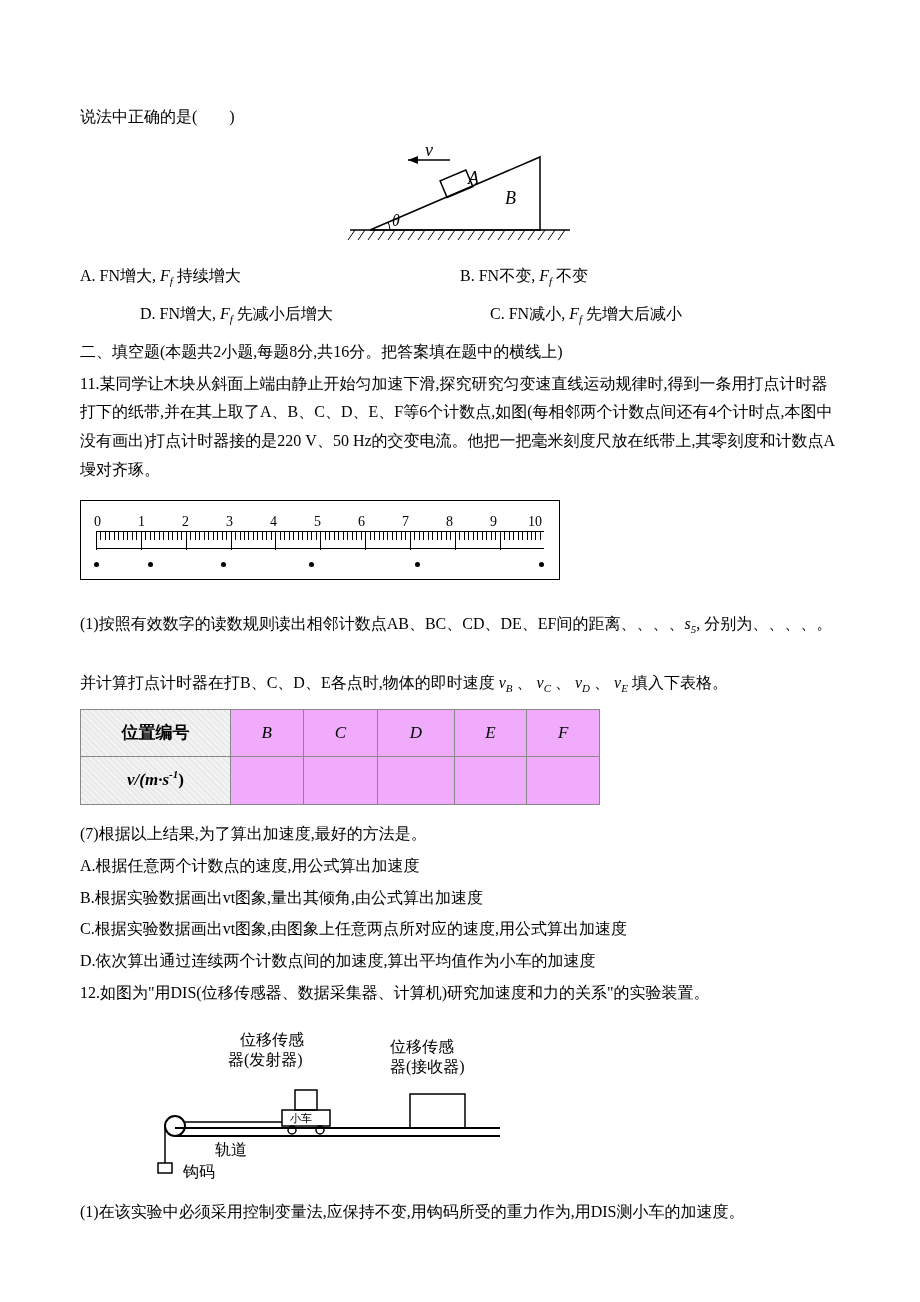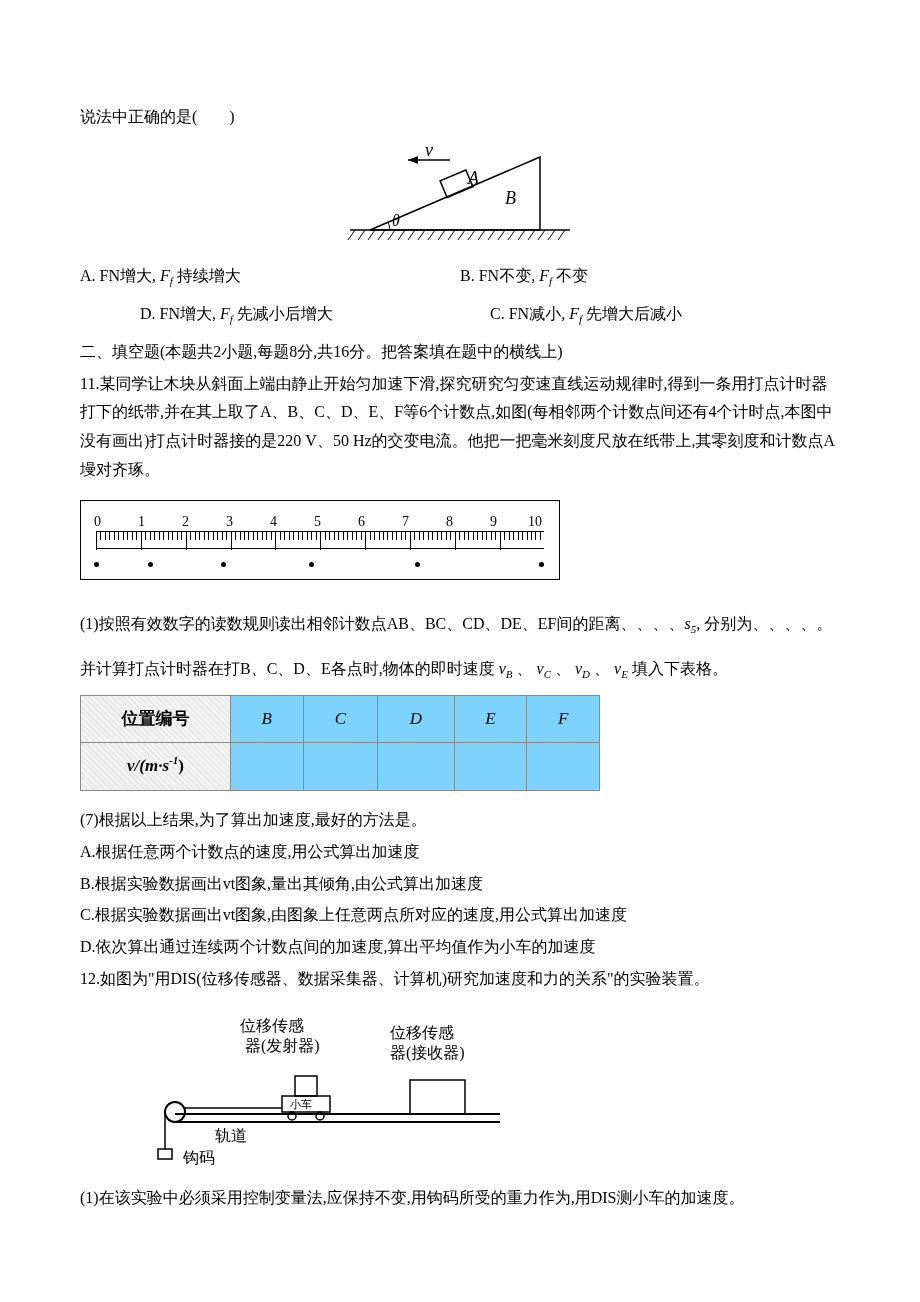--- a/index.html
+++ b/index.html
@@ -68,21 +68,21 @@
       width: 5px;
       height: 5px;
       background: #000;
       border-radius: 50%;
     }
     
     .data-table {
       border-collapse: collapse;
       width: 520px;
       margin: 10px 0 15px 0;
-      background: #7dd3fc;
+      background: #f0abfc;
     }
     .data-table td {
       border: 1px solid #888;
       padding: 8px 12px;
       text-align: center;
       font-family: "Times New Roman", serif;
       font-style: italic;
       font-size: 17px;
     }
     .data-table td.header-cell {
@@ -294,21 +294,21 @@
   <div class="ruler-dot" style="left:140px"></div>
   <div class="ruler-dot" style="left:228px"></div>
   <div class="ruler-dot" style="left:334px"></div>
   <div class="ruler-dot" style="left:458px"></div>
 </div>
 
 <div class="text-line">
   <span>(1)按照有效数字的读数规则读出相邻计数点AB、BC、CD、DE、EF间的距离、、、、</span><span class="italic">s</span><span class="sub">5</span><span>, 分别为、、、、。</span>
 </div>
 
-<div class="text-line" style="margin-top:15px;">
+<div class="text-line" style="margin-top:29px;">
   <span>并计算打点计时器在打B、C、D、E各点时,物体的即时速度</span>
   <span class="italic">v</span><span class="sub">B</span> 、
   <span class="italic">v</span><span class="sub">C</span> 、
   <span class="italic">v</span><span class="sub">D</span> 、
   <span class="italic">v</span><span class="sub">E</span>
   <span>填入下表格。</span>
 </div>
 
 <table class="data-table">
   <tbody>
@@ -357,21 +357,21 @@
 
     <rect x="142" y="92" width="48" height="16" fill="none" stroke="#000" stroke-width="1.5"></rect>
     <circle cx="152" cy="112" r="4" fill="none" stroke="#000" stroke-width="1.5"></circle>
     <circle cx="180" cy="112" r="4" fill="none" stroke="#000" stroke-width="1.5"></circle>
 
     <rect x="155" y="72" width="22" height="20" fill="none" stroke="#000" stroke-width="1.5"></rect>
 
     <rect x="270" y="76" width="55" height="34" fill="none" stroke="#000" stroke-width="1.5"></rect>
   </svg>
   <div class="cn-label" style="position:absolute;top:8px;left:100px;">位移传感</div>
-  <div class="cn-label" style="position:absolute;top:28px;left:105px;">器(发射器)</div>
+  <div class="cn-label" style="position:absolute;top:28px;left:88px;">器(发射器)</div>
   <div class="cn-label" style="position:absolute;top:15px;left:250px;">位移传感</div>
   <div class="cn-label" style="position:absolute;top:35px;left:250px;">器(接收器)</div>
   <div class="cn-label" style="position:absolute;top:91px;left:150px;font-size:11px;">小车</div>
   <div class="cn-label" style="position:absolute;top:118px;left:75px;">轨道</div>
   <div class="cn-label" style="position:absolute;top:140px;left:43px;">钩码</div>
 </div>
 
 <div class="text-line">(1)在该实验中必须采用控制变量法,应保持不变,用钩码所受的重力作为,用DIS测小车的加速度。</div>
 
 </body></html>

